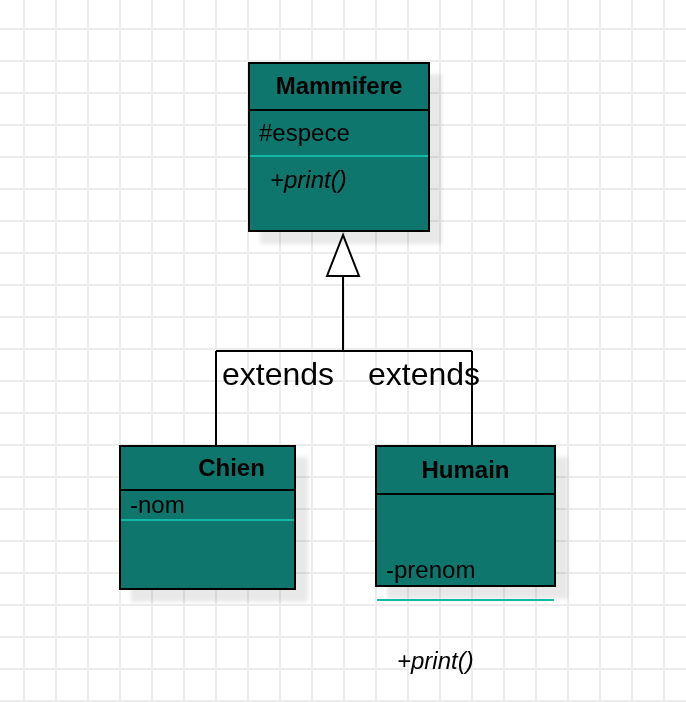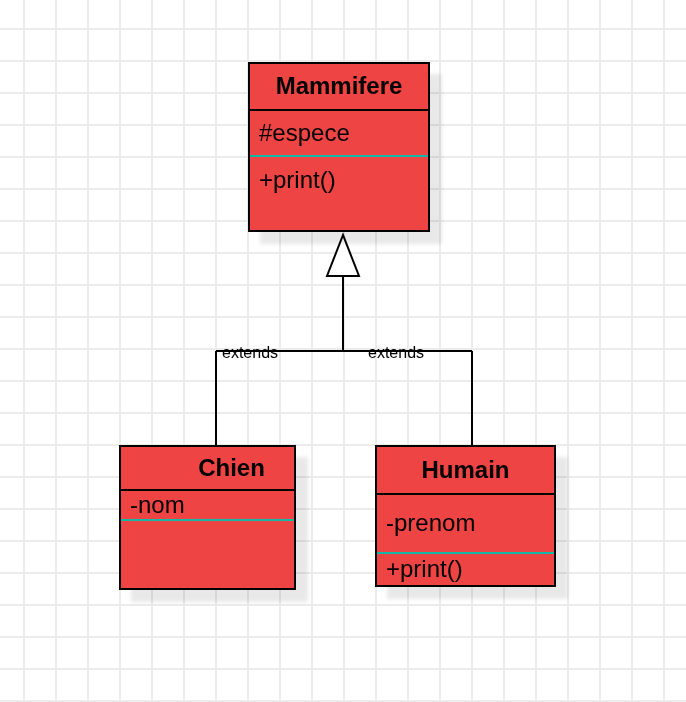--- a/index.html
+++ b/index.html
@@ -20,21 +20,21 @@
   .edge-layer {
     position: absolute;
     left: 0; top: 0;
     width: 686px; height: 702px;
   }
 
   .uml-class {
     position: absolute;
     display: flex;
     flex-direction: column;
-    background: #ef4444;
+    background: #0f766e;
     border: 2px solid #000;
     box-shadow: 12px 12px 4px rgba(0, 0, 0, 0.09);
     font-size: 24px;
     line-height: 1.1;
   }
   .uml-class .compartment-title {
     flex: 0 0 auto;
     border-bottom: 2px solid #000;
     display: flex;
     align-items: center;
@@ -45,44 +45,45 @@
     flex: 0 0 auto;
     border-bottom: 2px solid #14b8a6;
     display: flex;
     align-items: center;
     padding-left: 9px;
   }
   .uml-class .compartment-methods {
     flex: 1 1 auto;
     display: flex;
     align-items: center;
-    padding-left: 9px;
+    padding-left: 20px;
+    font-style: italic;
   }
   .uml-class .compartment-methods.align-top {
     align-items: flex-start;
     padding-top: 10px;
   }
 
   
   #class-mammifere { left: 248px; top: 62px;  width: 182px; height: 170px; }
   #class-mammifere .compartment-title { height: 47px; }
   #class-mammifere .compartment-attrs { height: 46px; }
 
   #class-chien     { left: 119px; top: 445px; width: 177px; height: 145px; }
   #class-chien .compartment-title { height: 44px; padding-left: 48px; }
   #class-chien .compartment-attrs { height: 30px; }
 
-  #class-humain    { left: 375px; top: 445px; width: 181px; height: 142px; }
+  #class-humain    { left: 375px; top: 445px; width: 181px; height: 142px; gap: 47px; }
   #class-humain .compartment-title { height: 48px; }
   #class-humain .compartment-attrs { height: 59px; }
 
   .edge-label {
     position: absolute;
-    top: 344px;
-    font-size: 16px;
+    top: 356px;
+    font-size: 32px;
     white-space: nowrap;
     text-align: center;
   }
   #edge-label-left  { left: 222px; }
   #edge-label-right { left: 368px; }
 </style>
 </head>
 <body>
 
 <div>

